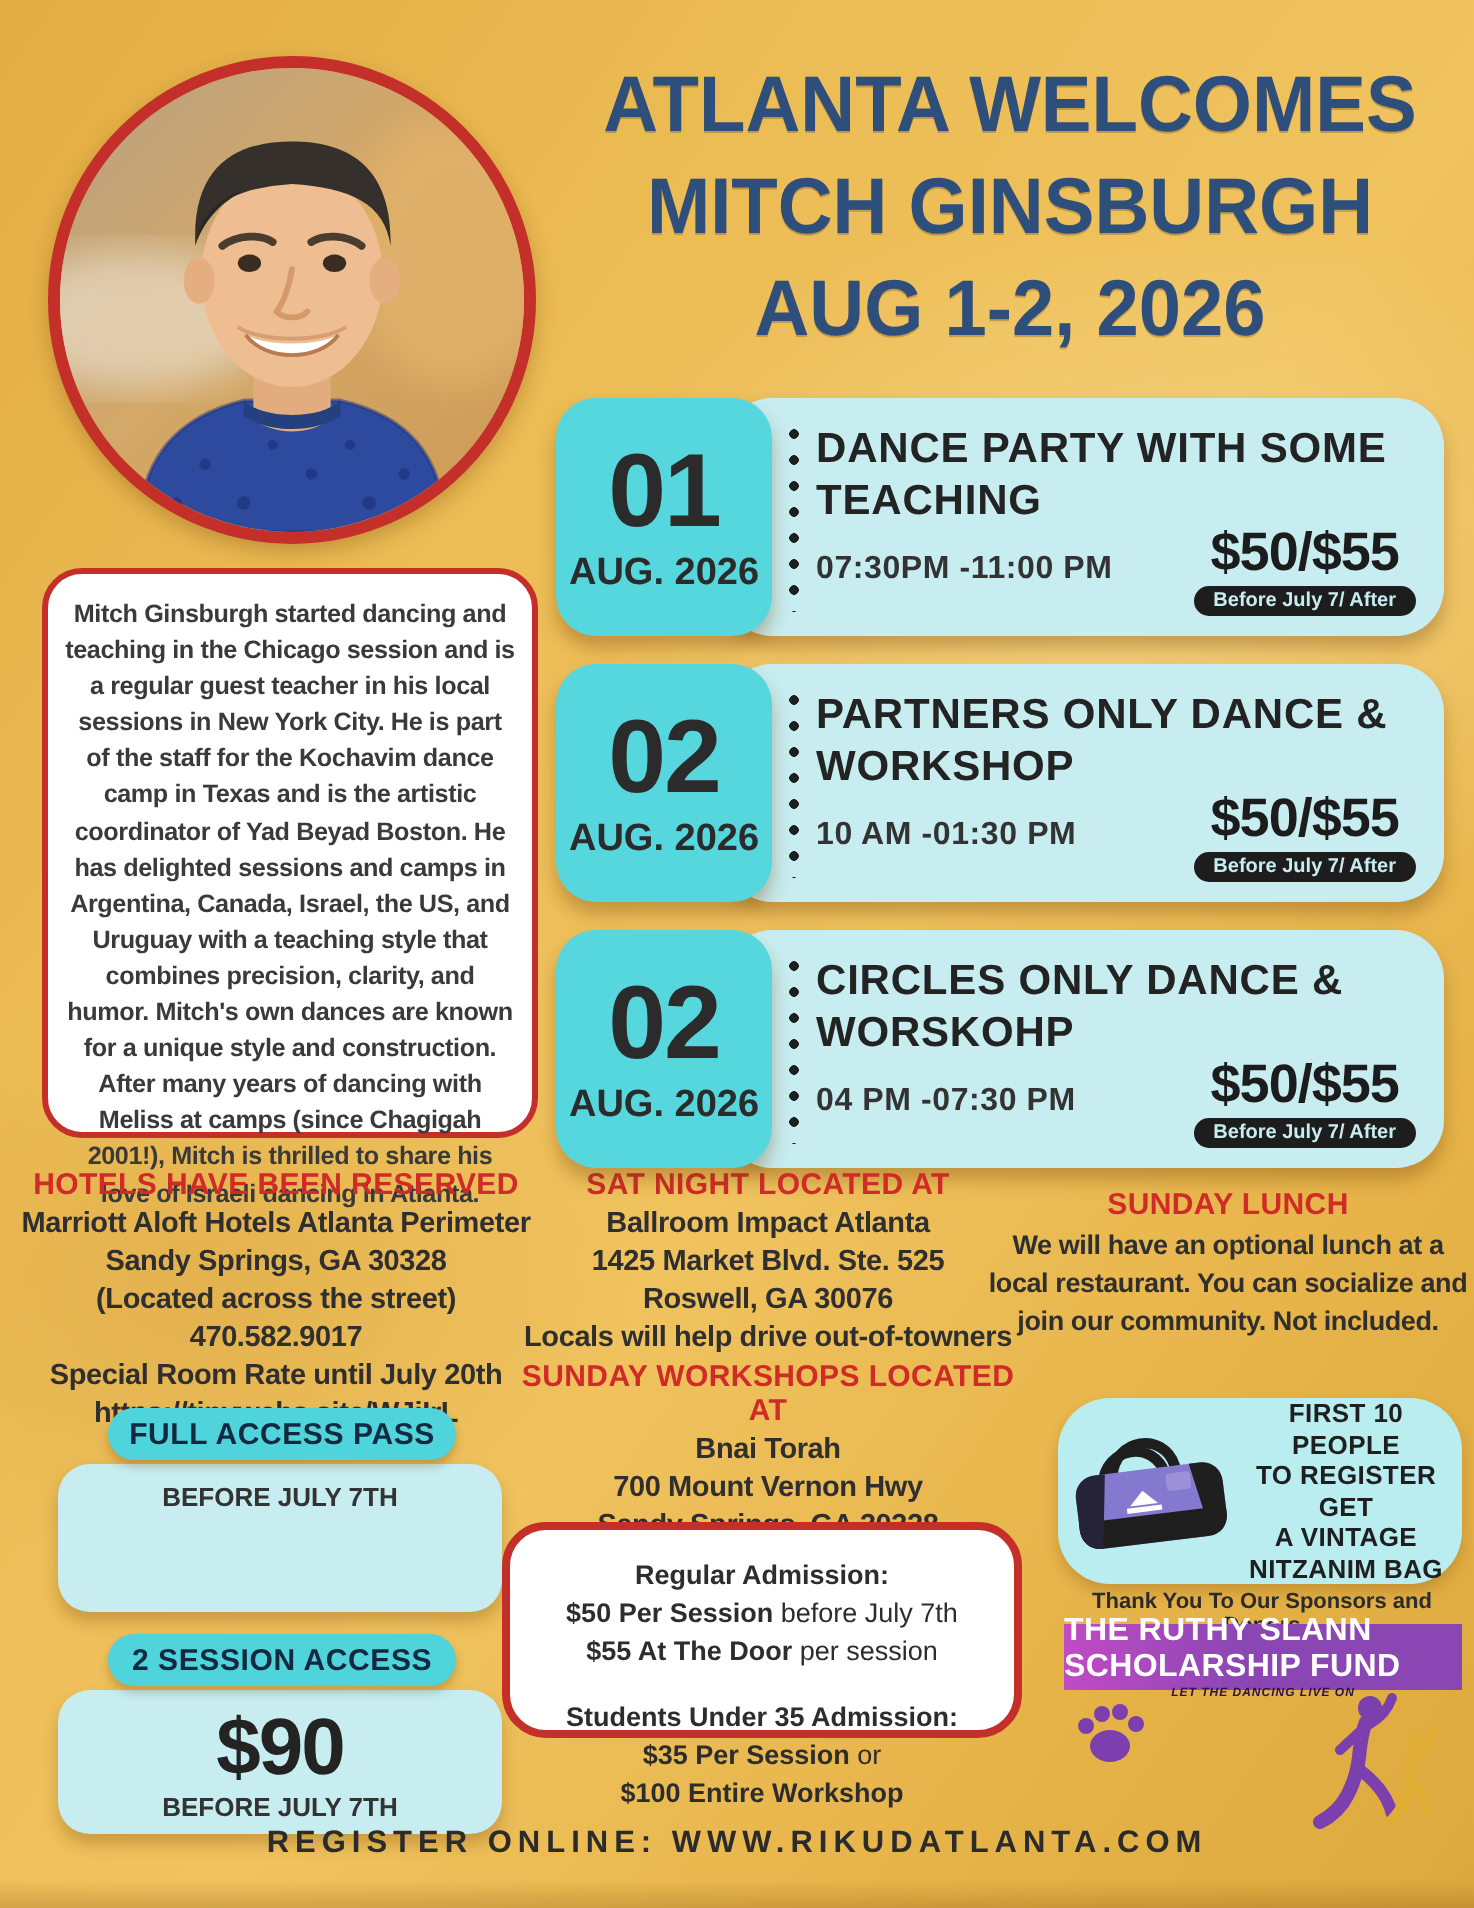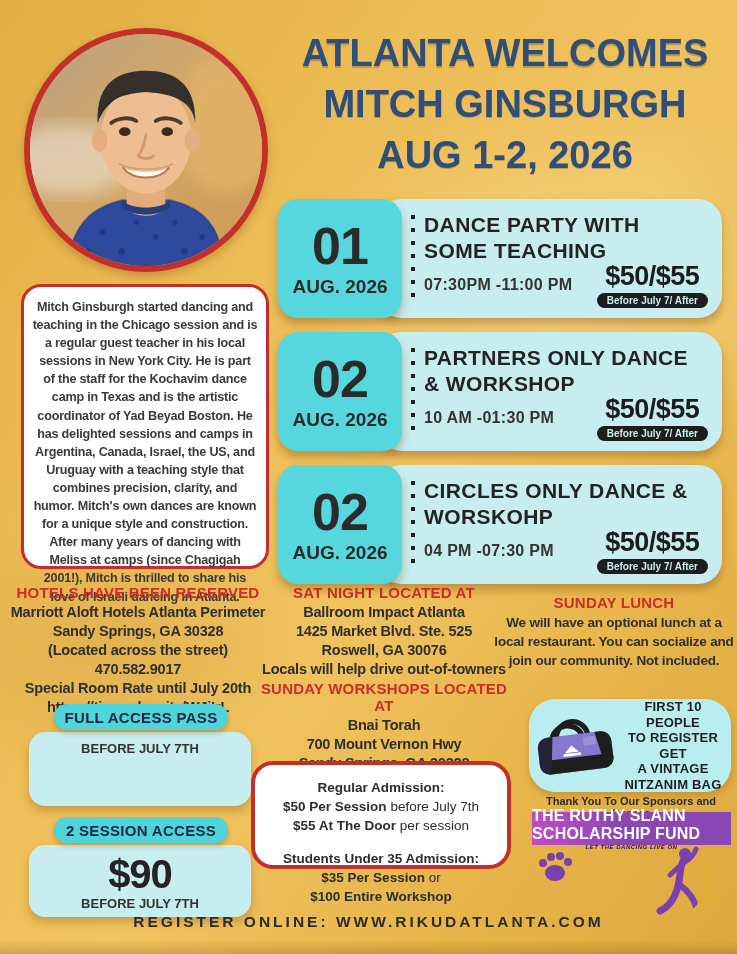--- a/index.html
+++ b/index.html
@@ -23,21 +23,21 @@
 
   
   .title { position:absolute; left:282px; top:28px; width:446px; text-align:center;
     color:#2e4e7c; font-weight:bold; font-size:38px; line-height:49px;
     letter-spacing:0px; transform:scaleY(1.04); transform-origin:top center;
     text-shadow:0 1px 0 rgba(60,40,0,0.25); }
 
   
   .events { position:absolute; left:278px; top:199px; width:444px; }
   .event { display:flex; align-items:stretch; height:119px; margin-bottom:14px; }
-  .date-tile { width:124px; background:#55d7dd; border-radius:20px;
+  .date-tile { width:108px; background:#55d7dd; border-radius:20px;
     display:flex; flex-direction:column; align-items:center; justify-content:center;
     box-shadow:0 6px 9px rgba(115,65,8,0.35); z-index:2; }
   .date-day { font-size:52px; font-weight:bold; color:#2b2b2b; line-height:52px; letter-spacing:-1px;}
   .date-my { font-size:19px; font-weight:bold; color:#2b2b2b; margin-top:4px; letter-spacing:0px;}
   .event-body { flex:1; margin-left:-24px; background:#c7edf0; border-radius:24px;
     position:relative; padding:13px 16px 10px 46px;
     box-shadow:0 6px 9px rgba(115,65,8,0.35); }
   .event-body::before { content:""; position:absolute; left:32px; top:12px; bottom:12px; width:6px;
     background-image:radial-gradient(circle 2.4px at 3px 6px, #1e1e1e 98%, transparent);
     background-size:6px 13px; background-repeat:repeat-y; }

